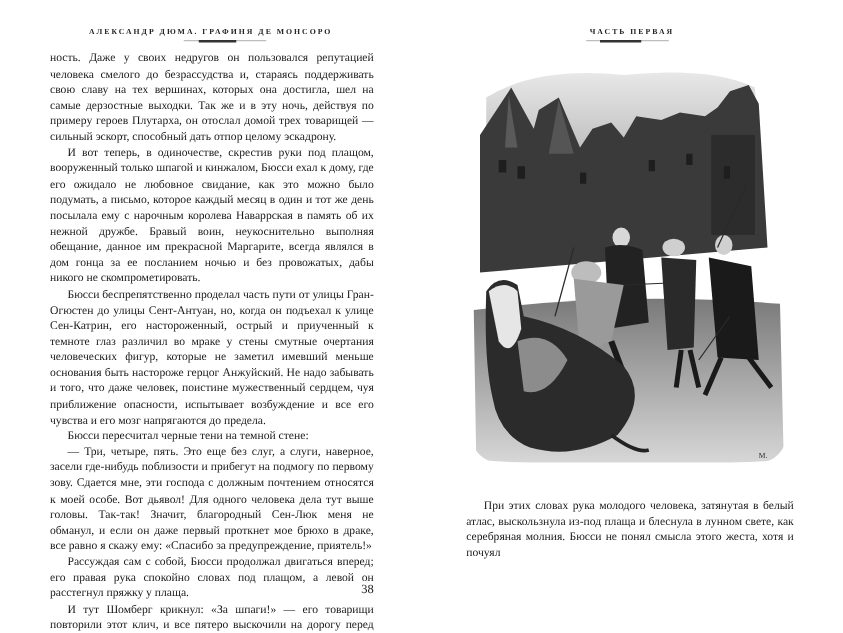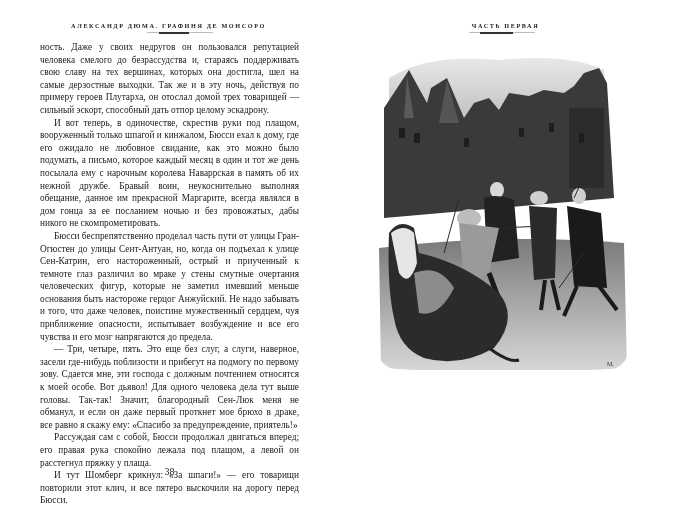--- a/index.html
+++ b/index.html
@@ -14,39 +14,40 @@
   .right .running-head { left: 0; right: 0; }
   .rule { position: absolute; top: 32px; height: 2px; }
   .rule .light { position: absolute; top: 0; height: 1px; background: #bdbdbd; width: 100%; }
   .rule .dark { position: absolute; top: 0; height: 1.5px; background: #333; }
   .text { position: absolute; font-size: 9.3px; line-height: 12.6px; text-align: justify; }
   .left .text { left: 40px; width: 259px; top: 41px; }
   .right .text { left: 36px; width: 262px; top: 399px; }
   .text p { margin: 0; text-indent: 14px; }
   .text p.noindent { text-indent: 0; }
   .folio { position: absolute; top: 466px; left: 0; right: 0; text-align: center; font-size: 10px; }
-  .left .folio { left: 40px; width: 259px; right: auto; }
+  .left .folio { left: 40px; width: 259px; right: auto; text-align: right; }
   .right .folio { left: 36px; width: 262px; right: auto; }
   .illustration { position: absolute; left: 32px; top: 48px; width: 268px; height: 330px; }
 </style>
 </head>
 <body>
 
 <div class="page left">
   <div class="running-head">АЛЕКСАНДР ДЮМА. ГРАФИНЯ ДЕ МОНСОРО</div>
   <div class="rule" style="left:147px;width:66px;">
     <div class="light"></div>
       <div class="dark" style="left:12px;width:30px;"></div>
   </div>
   <div class="text">
     <p class="noindent">ность. Даже у своих недругов он пользовался репутацией человека смелого до безрассудства и, стараясь поддерживать свою славу на тех вершинах, которых она достигла, шел на самые дерзостные выходки. Так же и в эту ночь, действуя по примеру героев Плутарха, он отослал домой трех товарищей — сильный эскорт, способный дать отпор целому эскадрону.</p>
     <p>И вот теперь, в одиночестве, скрестив руки под плащом, вооруженный только шпагой и кинжалом, Бюсси ехал к дому, где его ожидало не любовное свидание, как это можно было подумать, а письмо, которое каждый месяц в один и тот же день посылала ему с нарочным королева Наваррская в память об их нежной дружбе. Бравый воин, неукоснительно выполняя обещание, данное им прекрасной Маргарите, всегда являлся в дом гонца за ее посланием ночью и без провожатых, дабы никого не скомпрометировать.</p>
     <p>Бюсси беспрепятственно проделал часть пути от улицы Гран-Огюстен до улицы Сент-Антуан, но, когда он подъехал к улице Сен-Катрин, его настороженный, острый и приученный к темноте глаз различил во мраке у стены смутные очертания человеческих фигур, которые не заметил имевший меньше основания быть настороже герцог Анжуйский. Не надо забывать и того, что даже человек, поистине мужественный сердцем, чуя приближение опасности, испытывает возбуждение и все его чувства и его мозг напрягаются до предела.</p>
+    <p>Бюсси пересчитал черные тени на темной стене:</p>
     <p>— Три, четыре, пять. Это еще без слуг, а слуги, наверное, засели где-нибудь поблизости и прибегут на подмогу по первому зову. Сдается мне, эти господа с должным почтением относятся к моей особе. Вот дьявол! Для одного человека дела тут выше головы. Так-так! Значит, благородный Сен-Люк меня не обманул, и если он даже первый проткнет мое брюхо в драке, все равно я скажу ему: «Спасибо за предупреждение, приятель!»</p>
-    <p>Рассуждая сам с собой, Бюсси продолжал двигаться вперед; его правая рука спокойно лежала под плащом, а левой он расстегнул пряжку у плаща.</p>
+    <p>Рассуждая сам с собой, Бюсси продолжал двигаться вперед; его правая рука спокойно словах под плащом, а левой он расстегнул пряжку у плаща.</p>
     <p>И тут Шомберг крикнул: «За шпаги!» — его товарищи повторили этот клич, и все пятеро выскочили на дорогу перед Бюсси.</p>
 
   </div>
   <div class="folio">38</div>
 </div>
 
 <div class="page right">
   <div class="running-head">ЧАСТЬ ПЕРВАЯ</div>
   <div class="rule" style="left:132px;width:66px;">
     <div class="light"></div>
@@ -115,14 +116,15 @@
       <path d="M22 185 Q35 175 45 185 L48 215 Q40 240 30 225 Z" fill="#e6e6e6"></path>
       <path d="M45 225 Q70 215 85 240 Q70 270 50 265 Z" fill="#8c8c8c"></path>
       <path d="M120 300 Q140 315 150 312" stroke="#222" stroke-width="3" fill="none"></path>
     </g>
 
     <rect x="0" y="0" width="268" height="330" fill="none" stroke="#fff" stroke-width="16" rx="30"></rect>
     <text x="238" y="318" font-size="6" fill="#333" font-family="Liberation Serif, serif">M.</text>
   </svg>
 
   <div class="text">
+    <p>При этих словах рука молодого человека, затянутая в белый атлас, выскользнула из-под плаща и блеснула в лунном свете, как серебряная молния. Бюсси не понял смысла этого жеста, хотя и почуял</p>
   </div>
 </div>
 
 </body></html>

